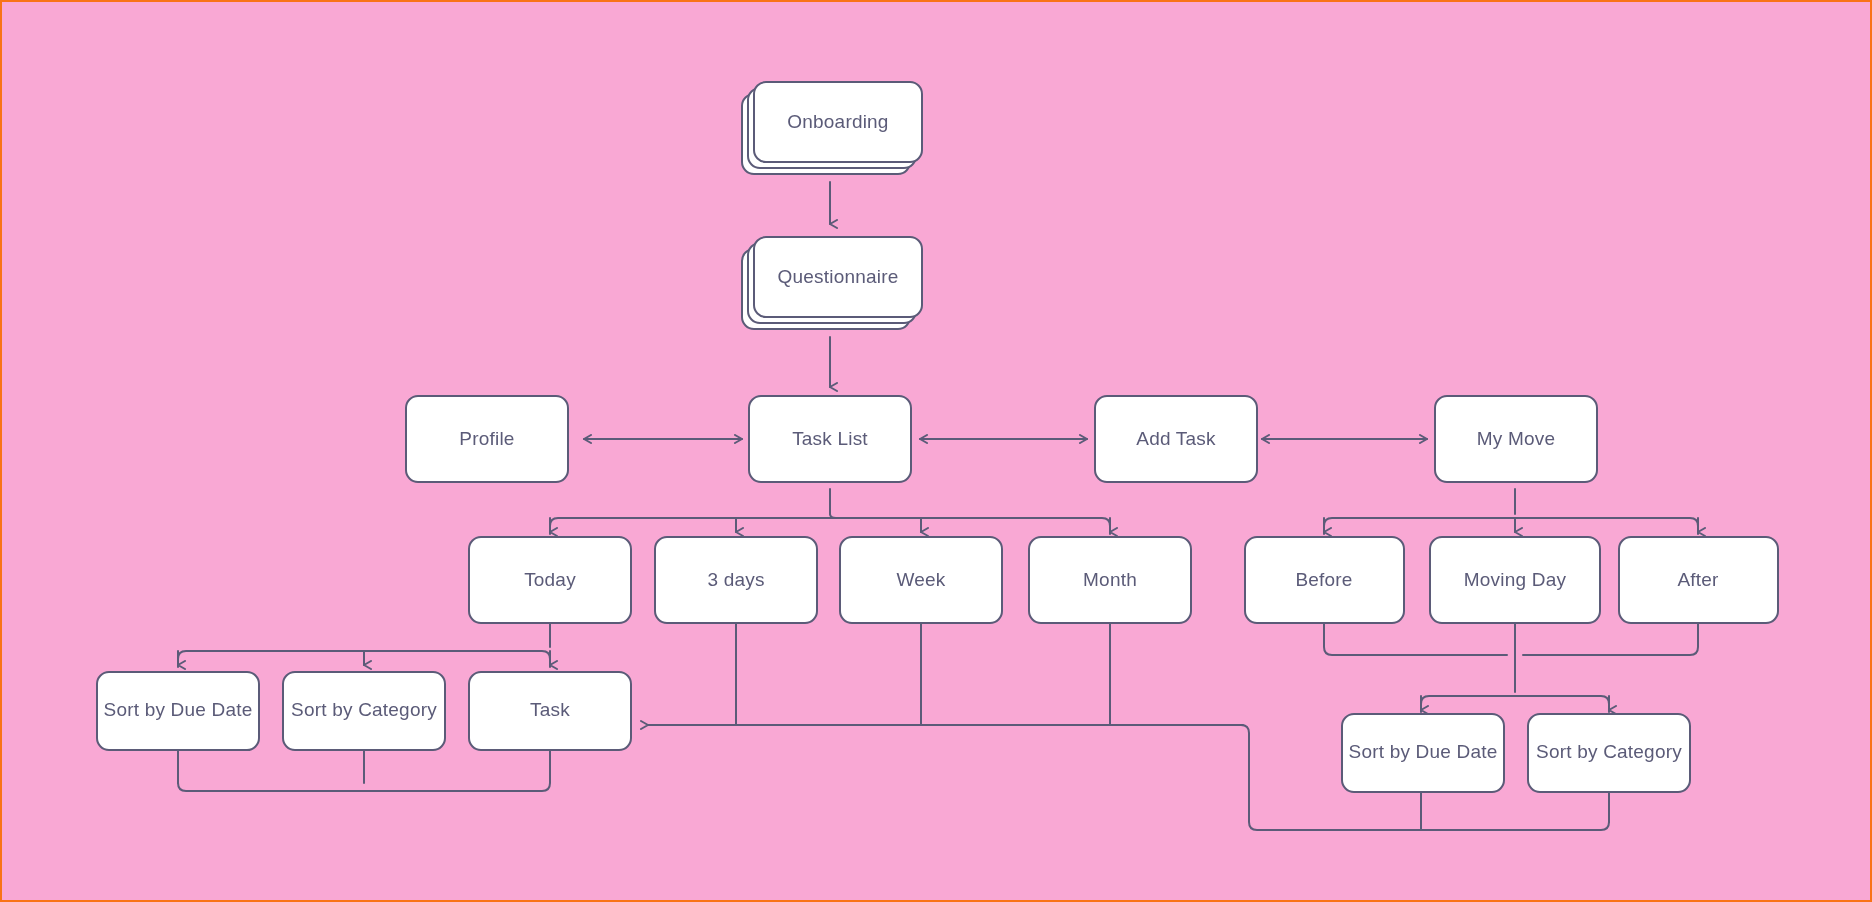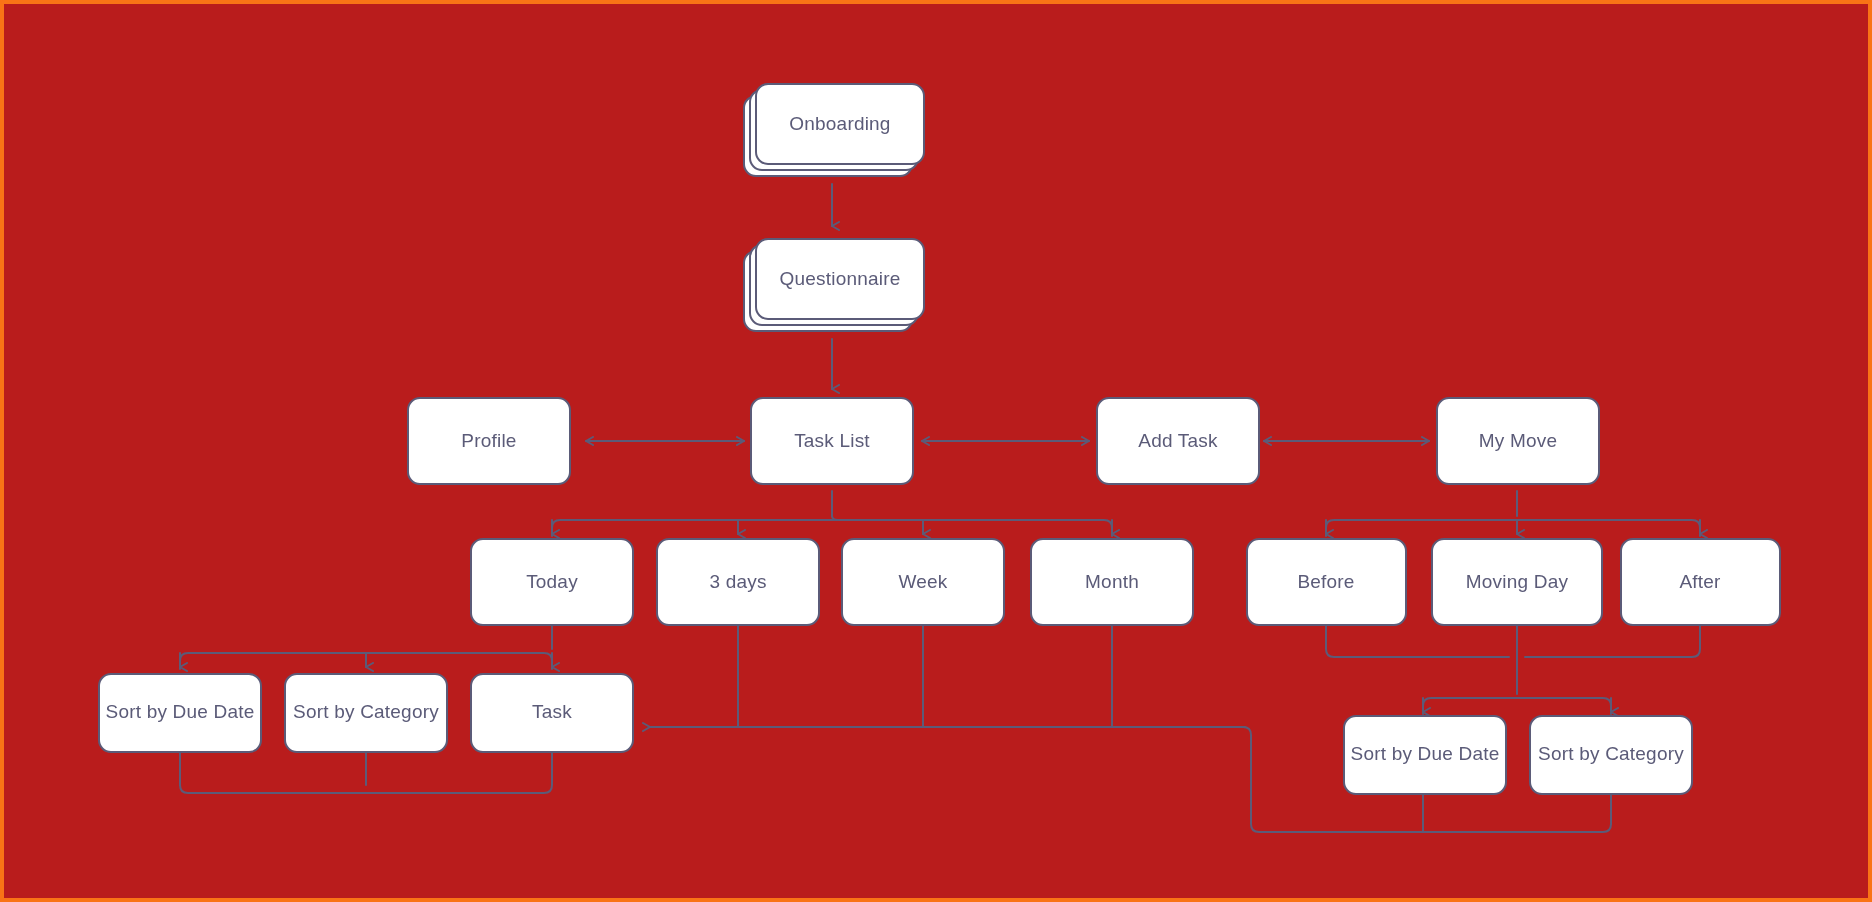--- a/index.html
+++ b/index.html
@@ -7,22 +7,22 @@
   html, body {
     margin: 0;
     padding: 0;
     background: #ffffff;
     font-family: "Liberation Sans", sans-serif;
   }
   #canvas-frame {
     position: relative;
     width: 1872px;
     height: 902px;
-    background: #b91c1c;
-    border: 4px solid #f97316;
+    background: #f9a8d4;
+    border: 2px solid #f97316;
     overflow: hidden;
   }
   #flow-svg {
     position: absolute;
     left: 0;
     top: 0;
     width: 1872px;
     height: 902px;
     display: block;
   }

